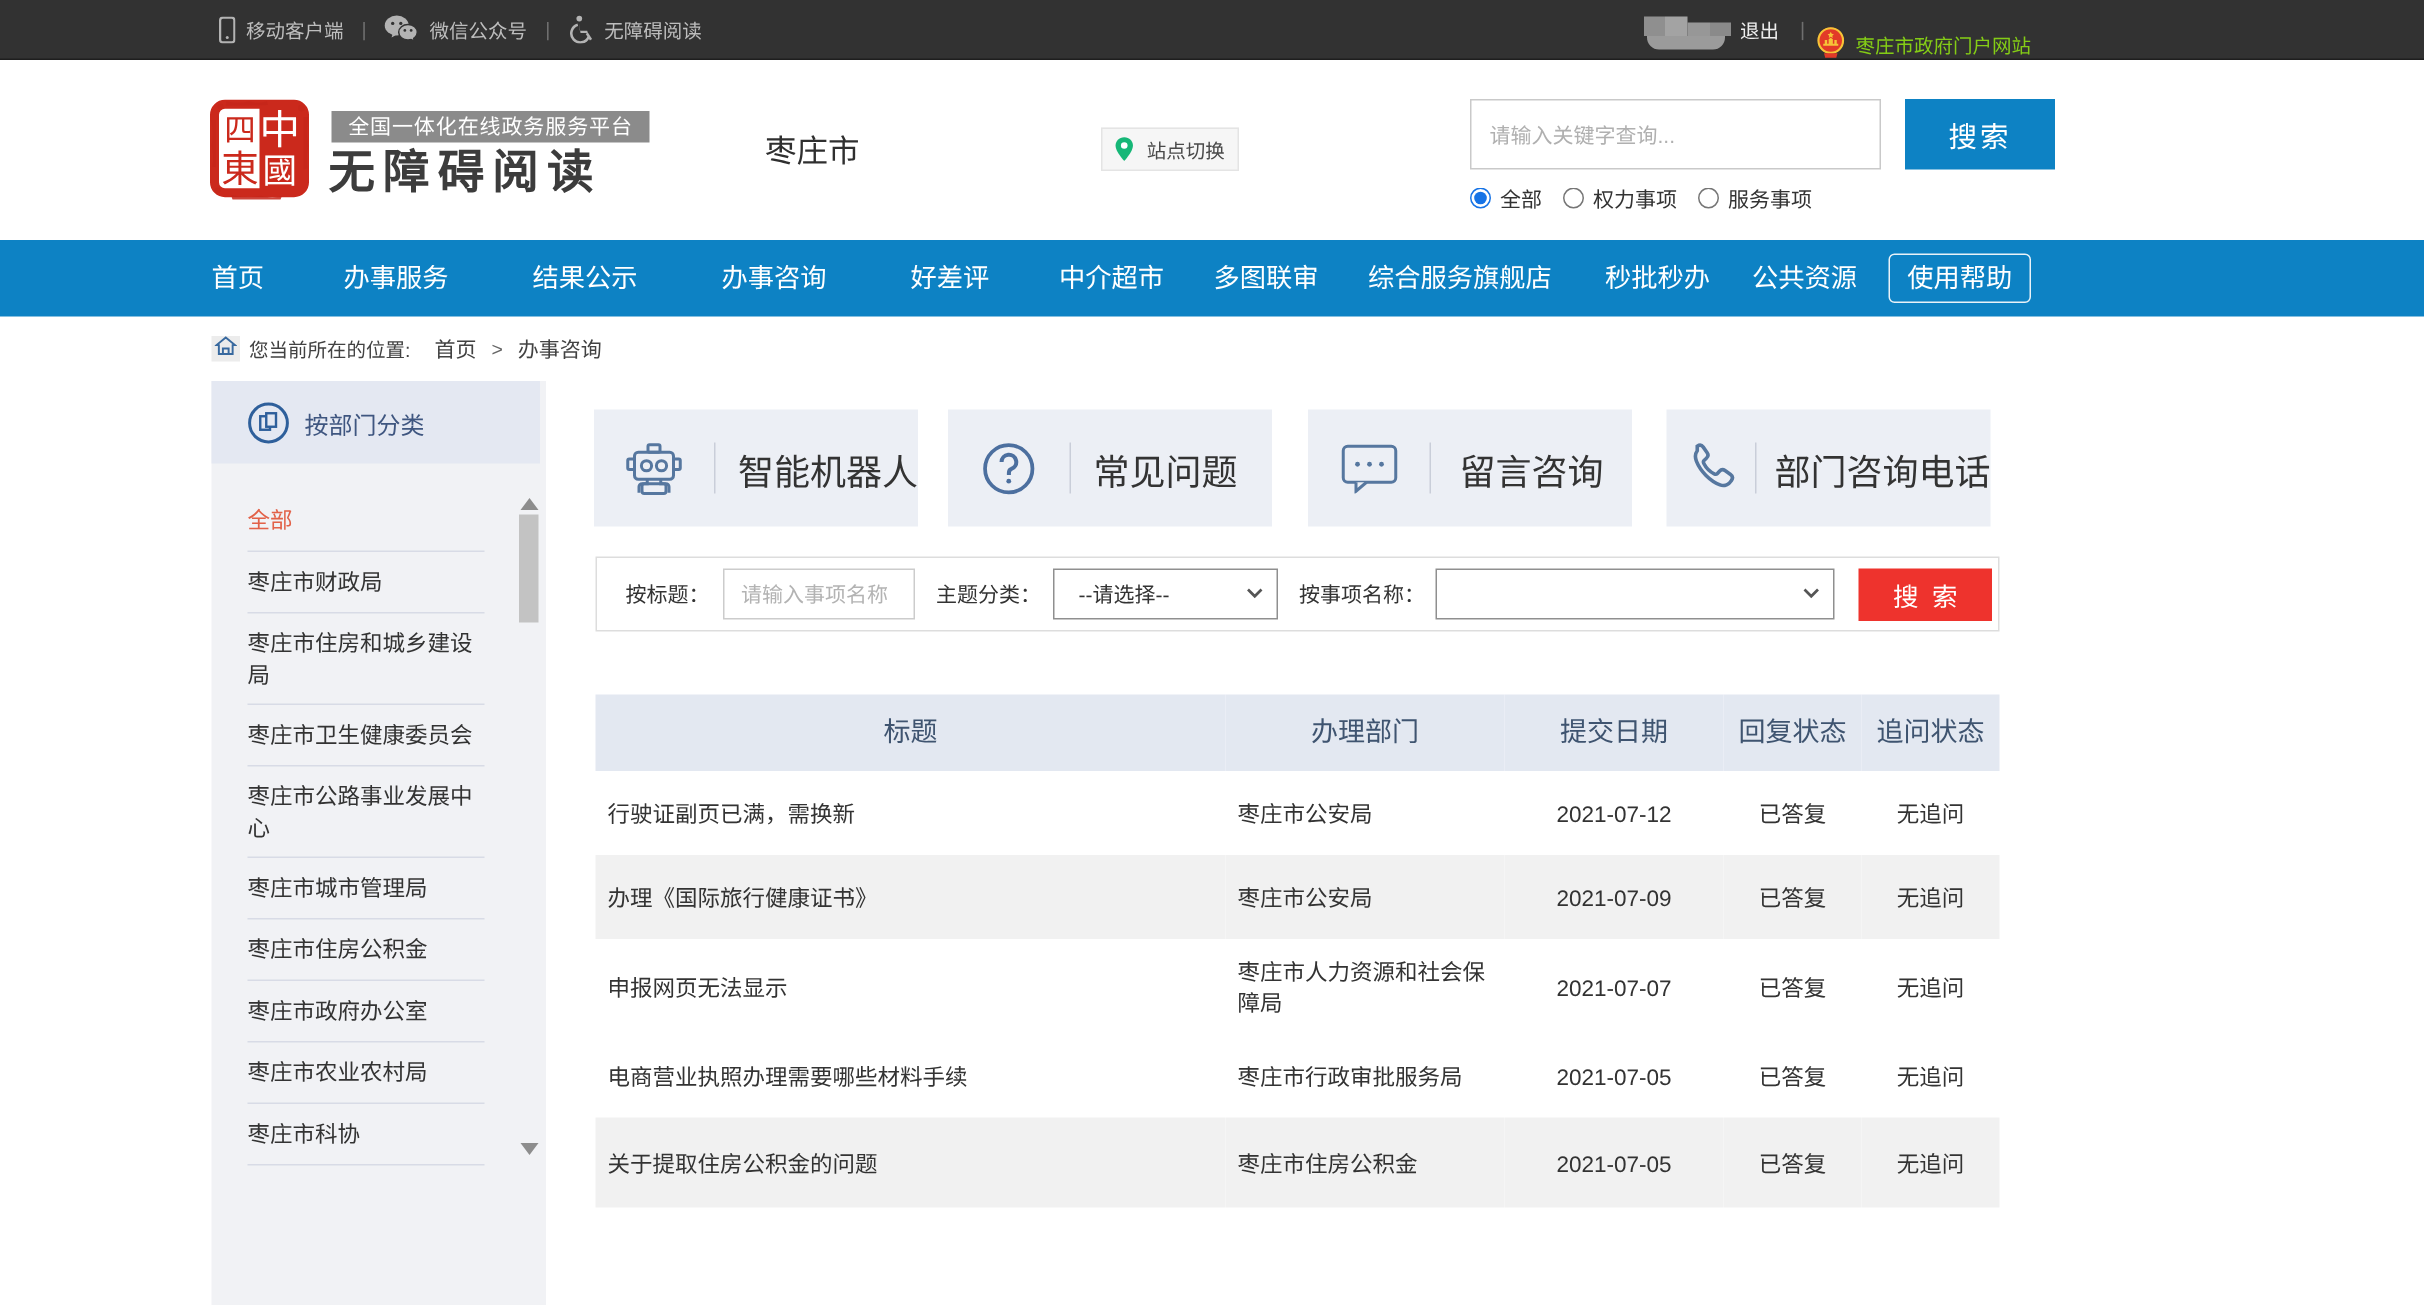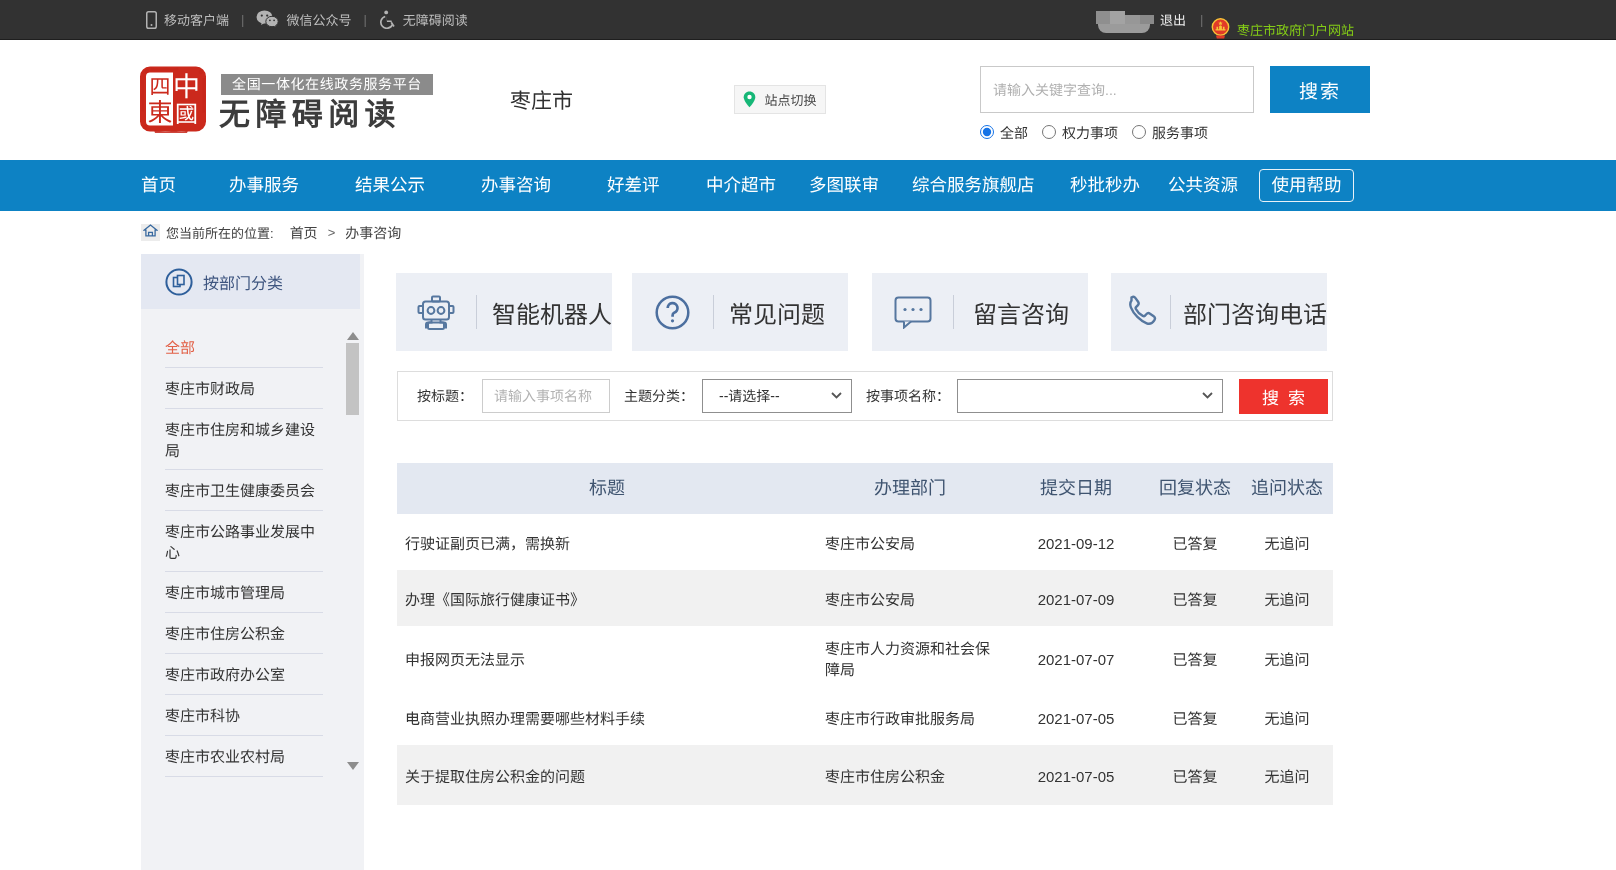--- a/index.html
+++ b/index.html
@@ -212,22 +212,22 @@
   </div>
   <div id="sidelist">
     <div class="li first">全部</div>
     <div class="li">枣庄市财政局</div>
     <div class="li" style="padding-bottom:8px">枣庄市住房和城乡建设局</div>
     <div class="li">枣庄市卫生健康委员会</div>
     <div class="li" style="padding-bottom:8px">枣庄市公路事业发展中心</div>
     <div class="li">枣庄市城市管理局</div>
     <div class="li">枣庄市住房公积金</div>
     <div class="li">枣庄市政府办公室</div>
+    <div class="li">枣庄市农业农村局</div>
     <div class="li">枣庄市科协</div>
-    <div class="li">枣庄市农业农村局</div>
   </div>
   <div class="sbarrow" style="top:78px;border-bottom:8px solid #8d8d8d;"></div>
   <div id="sbthumb"></div>
   <div class="sbarrow" style="top:508px;border-top:8px solid #8d8d8d;"></div>
 </div>
 
 <div class="qbtn" style="left:396px">
   <div class="ic">
     <svg width="38" height="35" viewBox="0 0 38 35" fill="none" stroke="#56779f" stroke-width="2">
       <rect x="15" y="1.5" width="8" height="5" rx="1"></rect>
@@ -306,21 +306,21 @@
       <tr>
         <th>标题</th>
         <th>办理部门</th>
         <th class="c3">提交日期</th>
         <th class="c4">回复状态</th>
         <th class="c5">追问状态</th>
       </tr>
   <tr>
         <td class="c1">行驶证副页已满，需换新</td>
         <td>枣庄市公安局</td>
-        <td class="c3">2021-09-12</td>
+        <td class="c3">2021-07-12</td>
         <td class="c4">已答复</td>
         <td class="c5">无追问</td>
       </tr>
   <tr class="g">
         <td class="c1">办理《国际旅行健康证书》</td>
         <td>枣庄市公安局</td>
         <td class="c3">2021-07-09</td>
         <td class="c4">已答复</td>
         <td class="c5">无追问</td>
       </tr>

